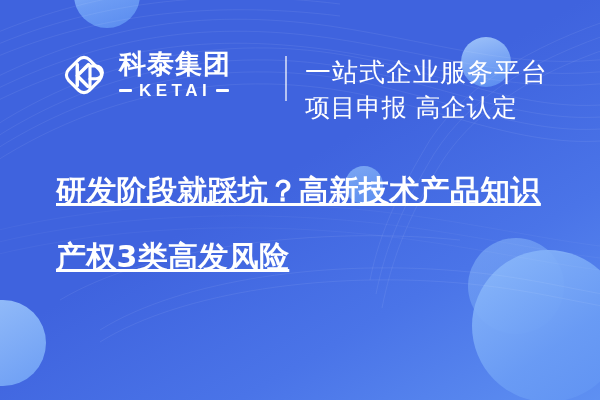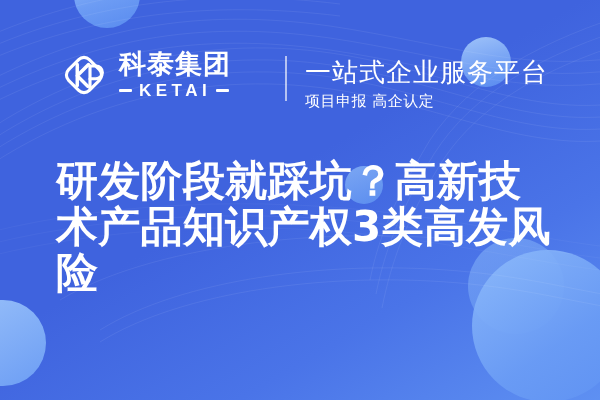--- a/index.html
+++ b/index.html
@@ -122,41 +122,42 @@
   .tagline-main {
     font-size: 26px;
     font-weight: 400;
     color: #ffffff;
     letter-spacing: 1px;
     line-height: 1.26;
     white-space: nowrap;
     font-family: "DejaVu Sans", "Liberation Sans", sans-serif;
   }
   .tagline-sub {
-    font-size: 15px;
+    font-size: 25px;
     font-weight: 400;
     color: #ffffff;
     letter-spacing: .5px;
     line-height: 1.25;
     margin-top: 3px;
     white-space: nowrap;
     font-family: "DejaVu Sans", "Liberation Sans", sans-serif;
   }
 
   
   .title {
     position: absolute;
     left: 56px; top: 158px;
     width: 500px;
-    font-size: 42px;
+    font-size: 30px;
     font-weight: 700;
     color: #ffffff;
-    line-height: 46px;
+    line-height: 66px;
     letter-spacing: .3px;
     font-family: "DejaVu Sans", "Liberation Sans", sans-serif;
+    text-decoration: underline;
   }
 </style>
 </head>
 <body>
 
 <div id="banner">
 
   <div class="bg-layer">
     <div class="circle c-top"></div>
     <div class="circle c-tagline"></div>

